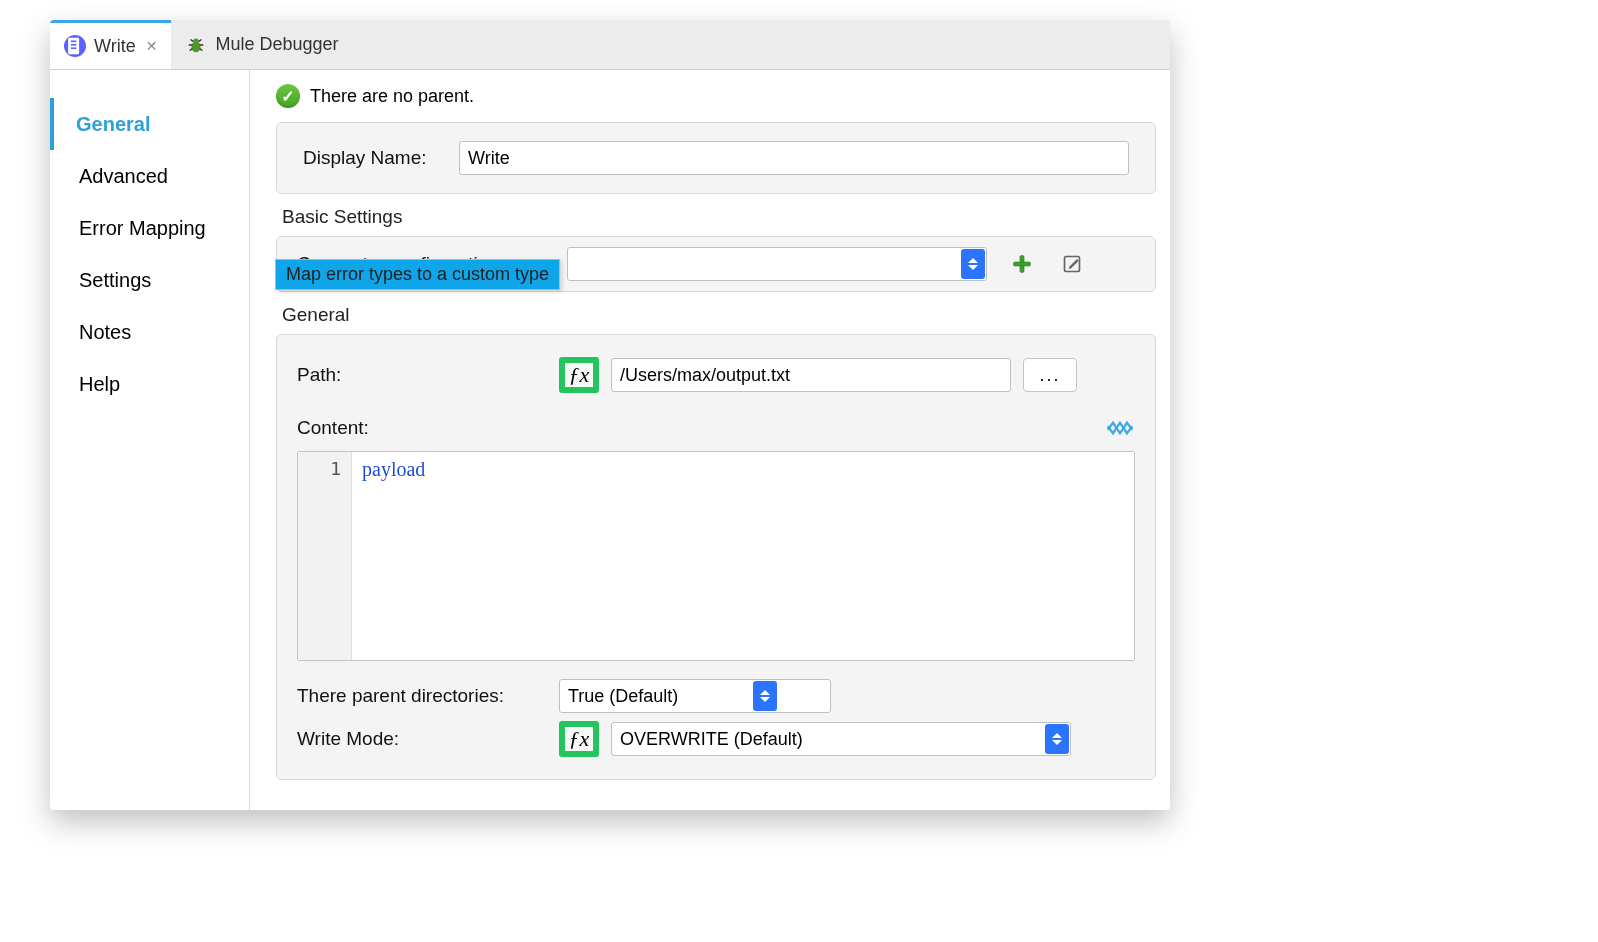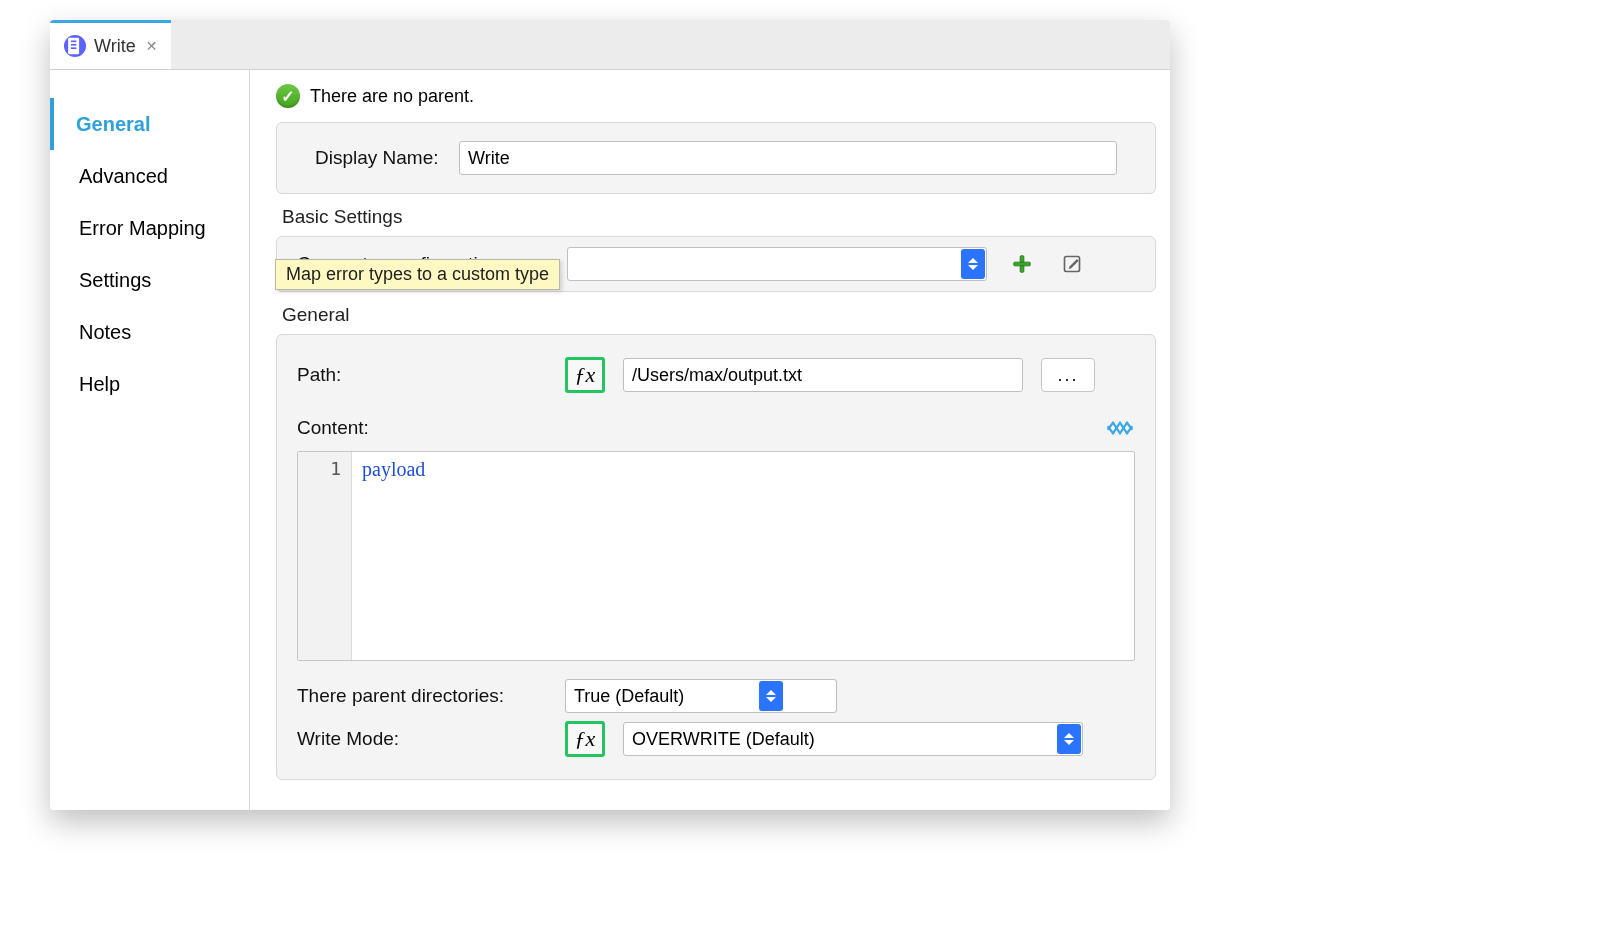--- a/index.html
+++ b/index.html
@@ -28,49 +28,49 @@
   .main { flex:1; background:#fff; overflow:auto; padding:14px 14px 14px 26px; position:relative; }
 
   
   .status-row { display:flex; align-items:center; gap:10px; margin-bottom:14px; }
   .check-icon { width:24px; height:24px; border-radius:50%; background:linear-gradient(#6cc644,#45a51e); display:flex; align-items:center; justify-content:center; color:#fff; font-weight:bold; font-size:16px; box-shadow:inset 0 -2px 2px rgba(0,0,0,.15); }
 
   
   .section { background:#f4f4f4; border:1px solid #d9d9d9; border-radius:6px; padding:10px 20px; margin-bottom:12px; }
   .section.plain { background:transparent; border:none; padding:0 0 0 4px; margin:6px 0 4px 0; }
   .section-label { font-size:19px; color:#222; margin:2px 0 8px 2px; }
-  .field-row { display:flex; align-items:center; gap:4px; margin:8px 18px; }
+  .field-row { display:flex; align-items:center; gap:16px; margin:8px 6px; }
   .field-label { width:250px; font-size:19px; color:#111; }
   .text-input { flex:1; height:34px; border:1px solid #bfbfbf; border-radius:3px; background:#fff; padding:0 8px; font-size:18px; }
   .text-input.long { flex:1; }
   .select-wrap { position:relative; flex:1; display:flex; align-items:center; }
   .select-wrap .text-input { padding-right:30px; }
   .spinner { position:absolute; right:2px; top:2px; bottom:2px; width:24px; background:#2a74ff; border-radius:3px; display:flex; flex-direction:column; align-items:center; justify-content:center; }
   .spinner::before { content:""; border-left:5px solid transparent; border-right:5px solid transparent; border-bottom:5px solid #fff; margin-bottom:2px; }
   .spinner::after  { content:""; border-left:5px solid transparent; border-right:5px solid transparent; border-top:5px solid #fff; }
   .icon-btn { width:30px; height:30px; display:inline-flex; align-items:center; justify-content:center; border:1px solid transparent; border-radius:4px; cursor:pointer; }
   .plus-icon svg { width:22px; height:22px; }
   .edit-icon svg { width:20px; height:20px; }
-  .fx-btn { width:40px; height:36px; border:3px solid #22c55e; background:#f8f8f8; border-radius:3px; display:inline-flex; align-items:center; justify-content:center; font-family:"Times New Roman", serif; font-style:italic; font-size:22px; cursor:pointer; }
+  .fx-btn { width:40px; height:36px; border:6px solid #22c55e; background:#f8f8f8; border-radius:3px; display:inline-flex; align-items:center; justify-content:center; font-family:"Times New Roman", serif; font-style:italic; font-size:22px; cursor:pointer; }
   .dots-btn { width:54px; height:34px; border:1px solid #c5c5c5; border-radius:4px; background:#fff; display:flex; align-items:center; justify-content:center; font-size:18px; letter-spacing:2px; cursor:pointer; }
   .dw-icon svg { width:28px; height:24px; }
 
   
   .subsection { background:#f4f4f4; border:1px solid #d9d9d9; border-radius:6px; padding:14px 20px; }
-  .gen-row { display:flex; align-items:center; gap:18px; margin:8px 0; }
+  .gen-row { display:flex; align-items:center; gap:12px; margin:8px 0; }
   .gen-label { width:250px; font-size:19px; color:#111; }
   .content-header { display:flex; align-items:center; justify-content:space-between; margin-top:20px; }
 
   
   .editor { border:1px solid #c5c5c5; background:#fff; border-radius:2px; height:210px; margin-top:8px; display:flex; }
   .gutter { width:54px; background:#f2f2f2; border-right:1px solid #ddd; color:#555; padding:6px 10px 0 0; text-align:right; font-family:Menlo,Consolas,monospace; font-size:18px; }
   .code { flex:1; padding:6px 10px 0 10px; font-family:Liberation Serif, serif; font-size:20px; color:#1d4ed8; white-space:pre; }
 
   
-  .tooltip { position:absolute; left:225px; top:239px; background:#fef9c3; border:1px solid #b8b8a8; padding:4px 10px; font-size:18px; color:#222; box-shadow:2px 2px 4px rgba(0,0,0,.15); z-index:10; }
+  .tooltip { position:absolute; left:225px; top:239px; background:#0ea5e9; border:1px solid #b8b8a8; padding:4px 10px; font-size:18px; color:#222; box-shadow:2px 2px 4px rgba(0,0,0,.15); z-index:10; }
 
   
   .conn-row { display:flex; align-items:center; gap:20px; }
 </style>
 </head>
 <body>
 
 <div class="canvas">
   <div class="window">
 
@@ -79,20 +79,35 @@
         <span class="tab-icon icon-write">
           <svg viewBox="0 0 16 16">
               <rect x="3" y="2" width="8" height="12" rx="1" fill="#fff"></rect>
               <rect x="5" y="4" width="4" height="1.2" fill="#5b63ff"></rect>
               <rect x="5" y="6.5" width="4" height="1.2" fill="#5b63ff"></rect>
               <rect x="5" y="9" width="4" height="1.2" fill="#5b63ff"></rect>
             </svg>
         </span>
         <span>Write</span>
         <span class="close">✕</span>
+      </div>
+      <div class="tab">
+        <span class="tab-icon icon-debug">
+          <svg viewBox="0 0 24 24">
+              <ellipse cx="12" cy="14" rx="5" ry="6" fill="#4d9a2b"></ellipse>
+              <circle cx="12" cy="8" r="3" fill="#4d9a2b"></circle>
+              <line x1="4" y1="12" x2="8" y2="12" stroke="#333" stroke-width="1.5"></line>
+              <line x1="16" y1="12" x2="20" y2="12" stroke="#333" stroke-width="1.5"></line>
+              <line x1="5" y1="18" x2="8" y2="16" stroke="#333" stroke-width="1.5"></line>
+              <line x1="19" y1="18" x2="16" y2="16" stroke="#333" stroke-width="1.5"></line>
+              <line x1="6" y1="6" x2="9" y2="8" stroke="#333" stroke-width="1.5"></line>
+              <line x1="18" y1="6" x2="15" y2="8" stroke="#333" stroke-width="1.5"></line>
+            </svg>
+        </span>
+        <span>Mule Debugger</span>
       </div>
     </div>
 
     <div class="body">
       <div class="sidebar">
         <div class="sidebar-item active"><span>General</span></div>
         <div class="sidebar-item"><span>Advanced</span></div>
         <div class="sidebar-item"><span>Error Mapping</span></div>
         <div class="sidebar-item"><span>Settings</span></div>
         <div class="sidebar-item"><span>Notes</span></div>

